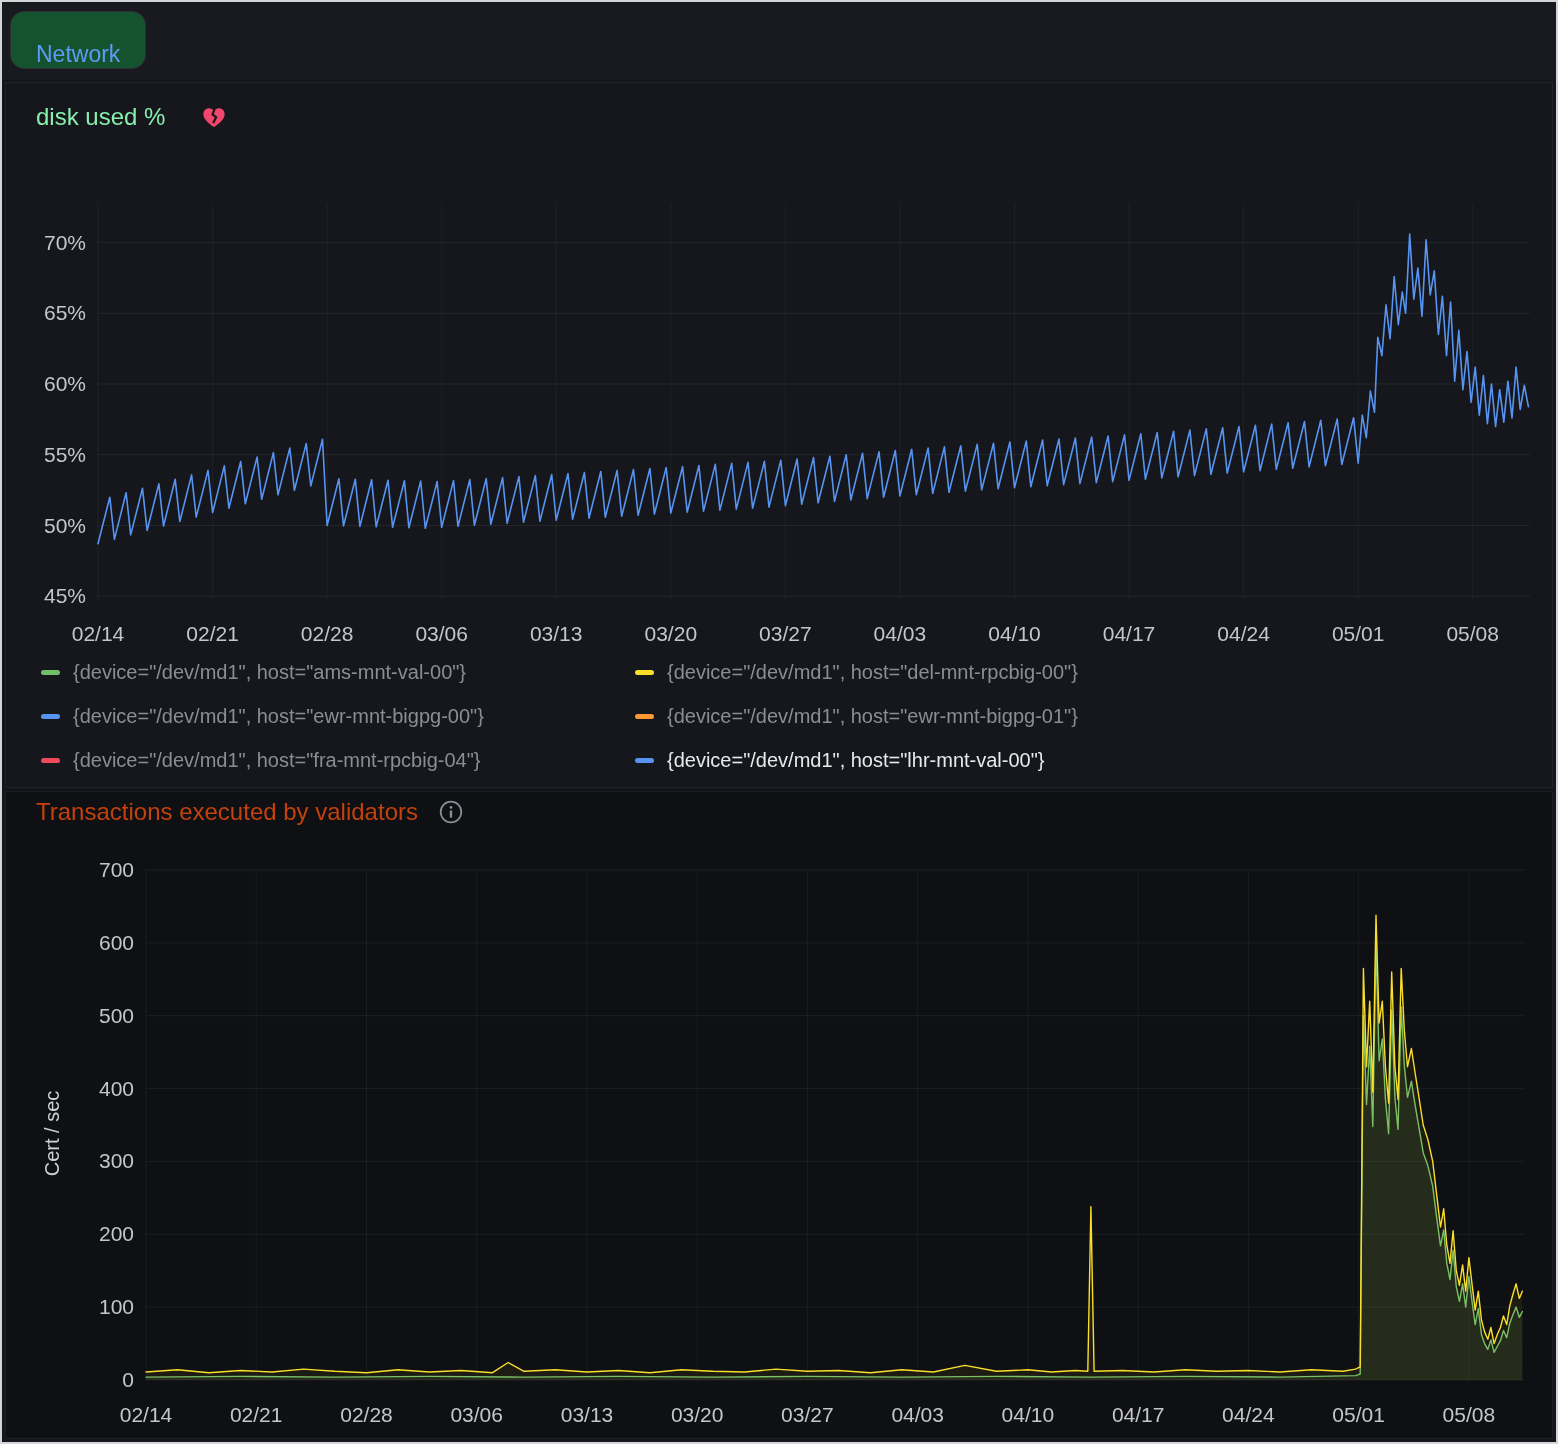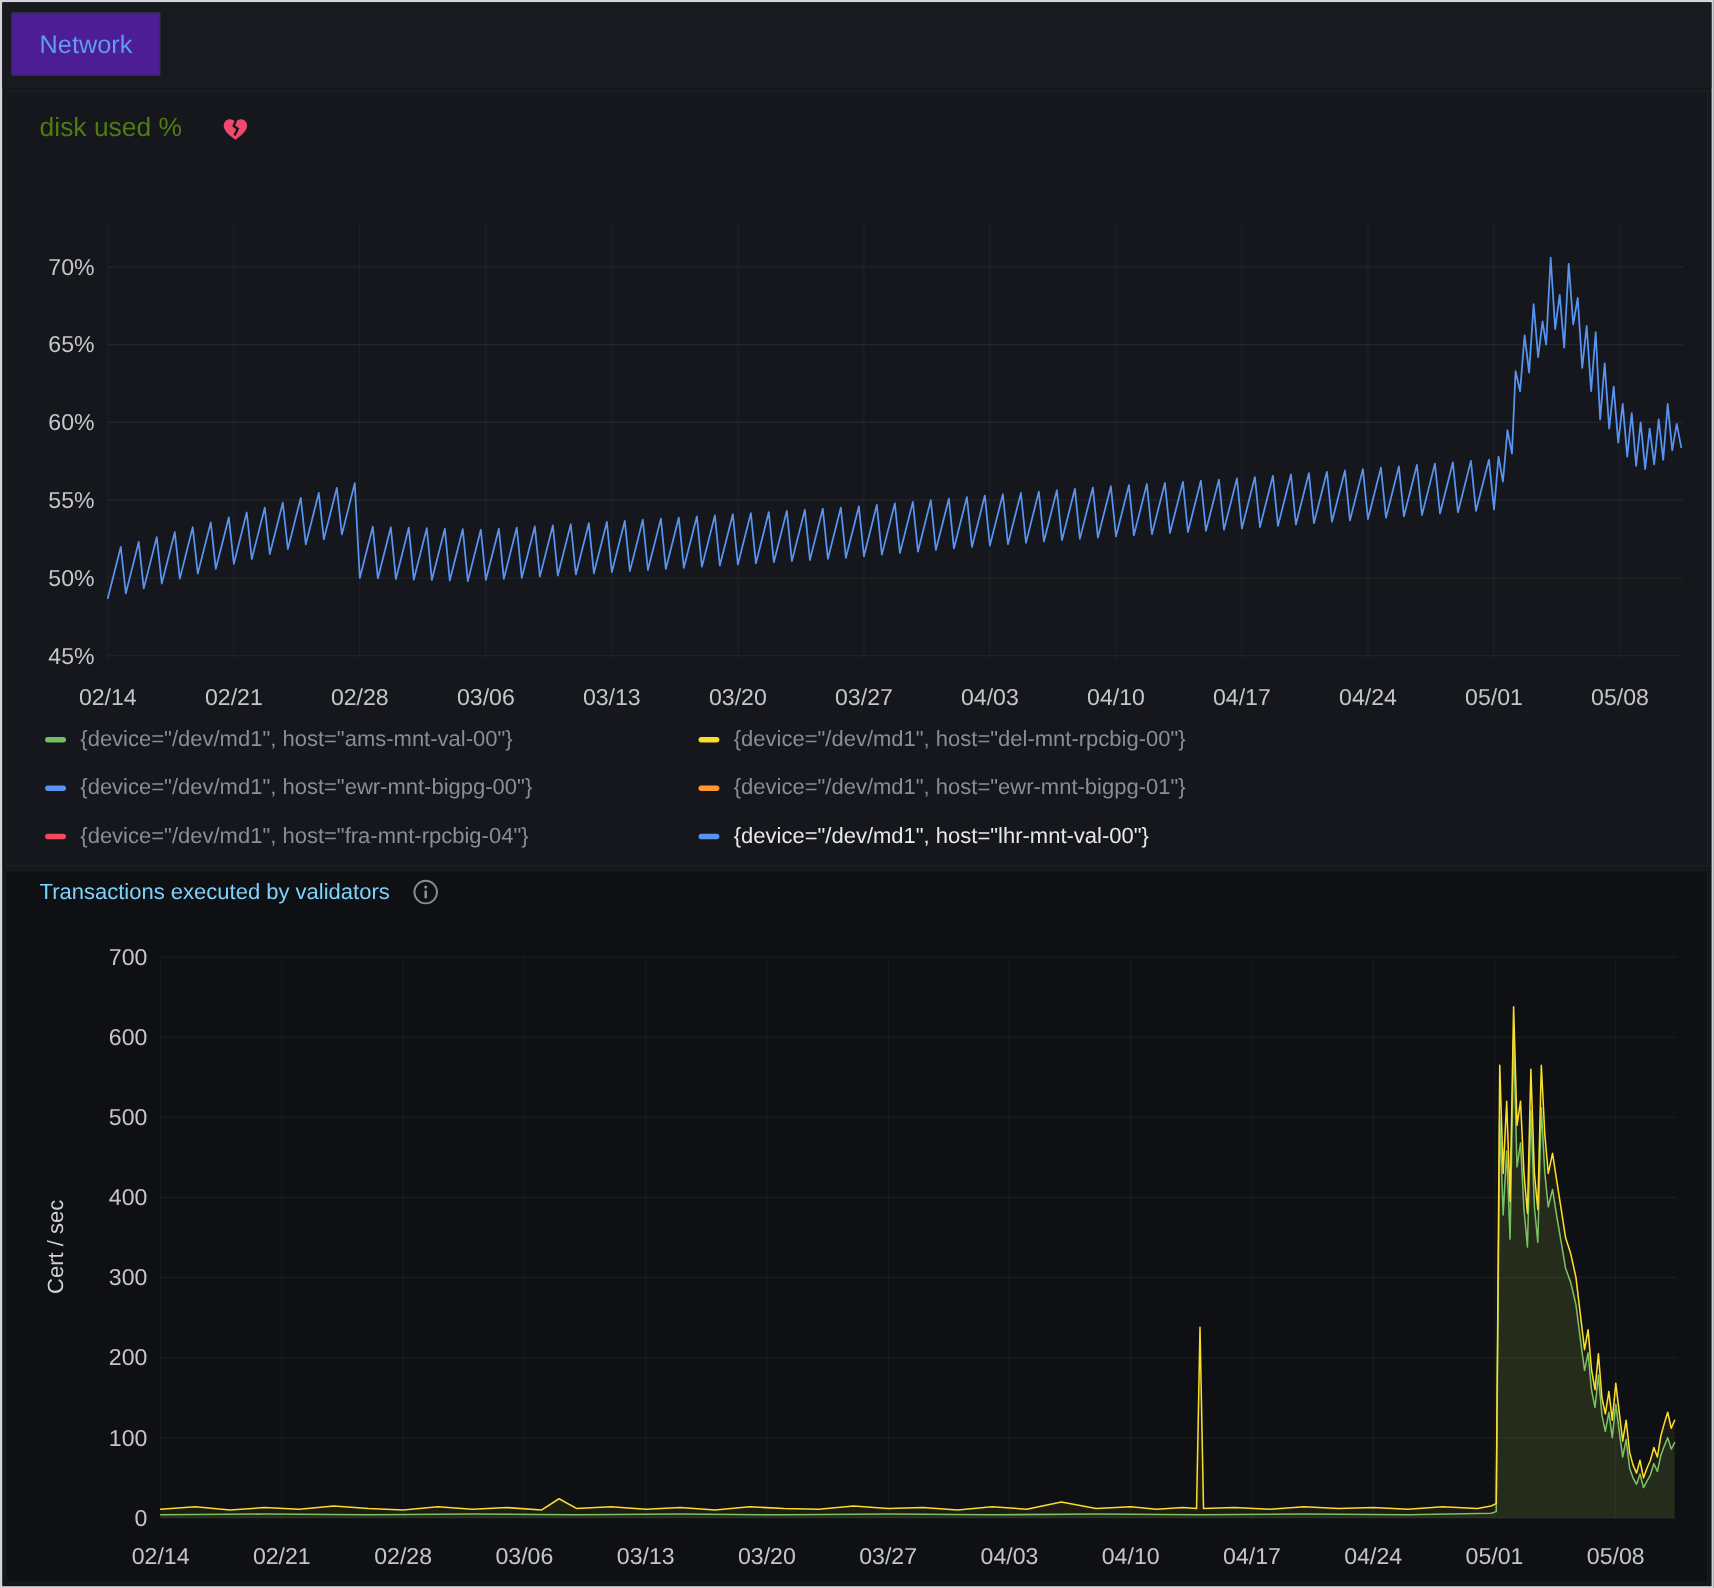--- a/index.html
+++ b/index.html
@@ -4,34 +4,34 @@
 <style>
   * { box-sizing: border-box; }
   body { margin:0; background:#0c0d10; }
   .screen{
     position:relative; width:1558px; height:1444px;
     background:#14161b; border:2px solid #d4d5d7;
     font-family:"Liberation Sans", sans-serif; overflow:hidden;
   }
   .topbar{ position:absolute; top:0; left:0; right:0; height:78px; background:#181a20; }
   .var-box{
-    position:absolute; top:9px; height:58px; display:flex; align-items:center;
-    border:1px solid #2e3138; background:#4c1d95; border-radius:2px;
+    position:absolute; top:9px; height:58px; display:flex; align-items:flex-end;
+    border:1px solid #2e3138; background:#14532d; border-radius:14px;
   }
   .var-label{ left:8px; padding:0 25px; color:#5d9bf7; font-size:23px; }
   .var-select{ left:152px; padding:0 20px; color:#e9eaec; font-size:24px; gap:16px; cursor:pointer; }
 
   .panel{ position:absolute; left:3px; right:3px; }
   .panel1{ top:80px; height:706px; background:#15171c; border:1px solid #202329; }
   .panel2{ top:789px; bottom:3px; background:#0f1013; border:1px solid #1c1e23; }
 
   .p1-header{ position:absolute; top:20px; left:30px; display:flex; align-items:center; gap:36px; }
-  .p1-title{ font-size:24px; font-weight:500; color:#4d7c0f; }
+  .p1-title{ font-size:24px; font-weight:500; color:#86efac; }
   .p2-header{ position:absolute; top:6px; left:30px; display:flex; align-items:center; gap:20px; }
-  .p2-title{ font-size:20px; font-weight:500; color:#7dd3fc; }
+  .p2-title{ font-size:24px; font-weight:500; color:#c2410c; }
 
   .chart{ position:absolute; left:0; display:block; }
   #chart1{ top:86px; }
   #chart2{ top:48px; }
   .chart text{ font-family:"Liberation Sans", sans-serif; font-size:21px; fill:#c5c6cb; }
 
   .legend{
     position:absolute; left:35px; top:578px;
     display:grid; grid-template-columns:594px auto; row-gap:21px;
   }

